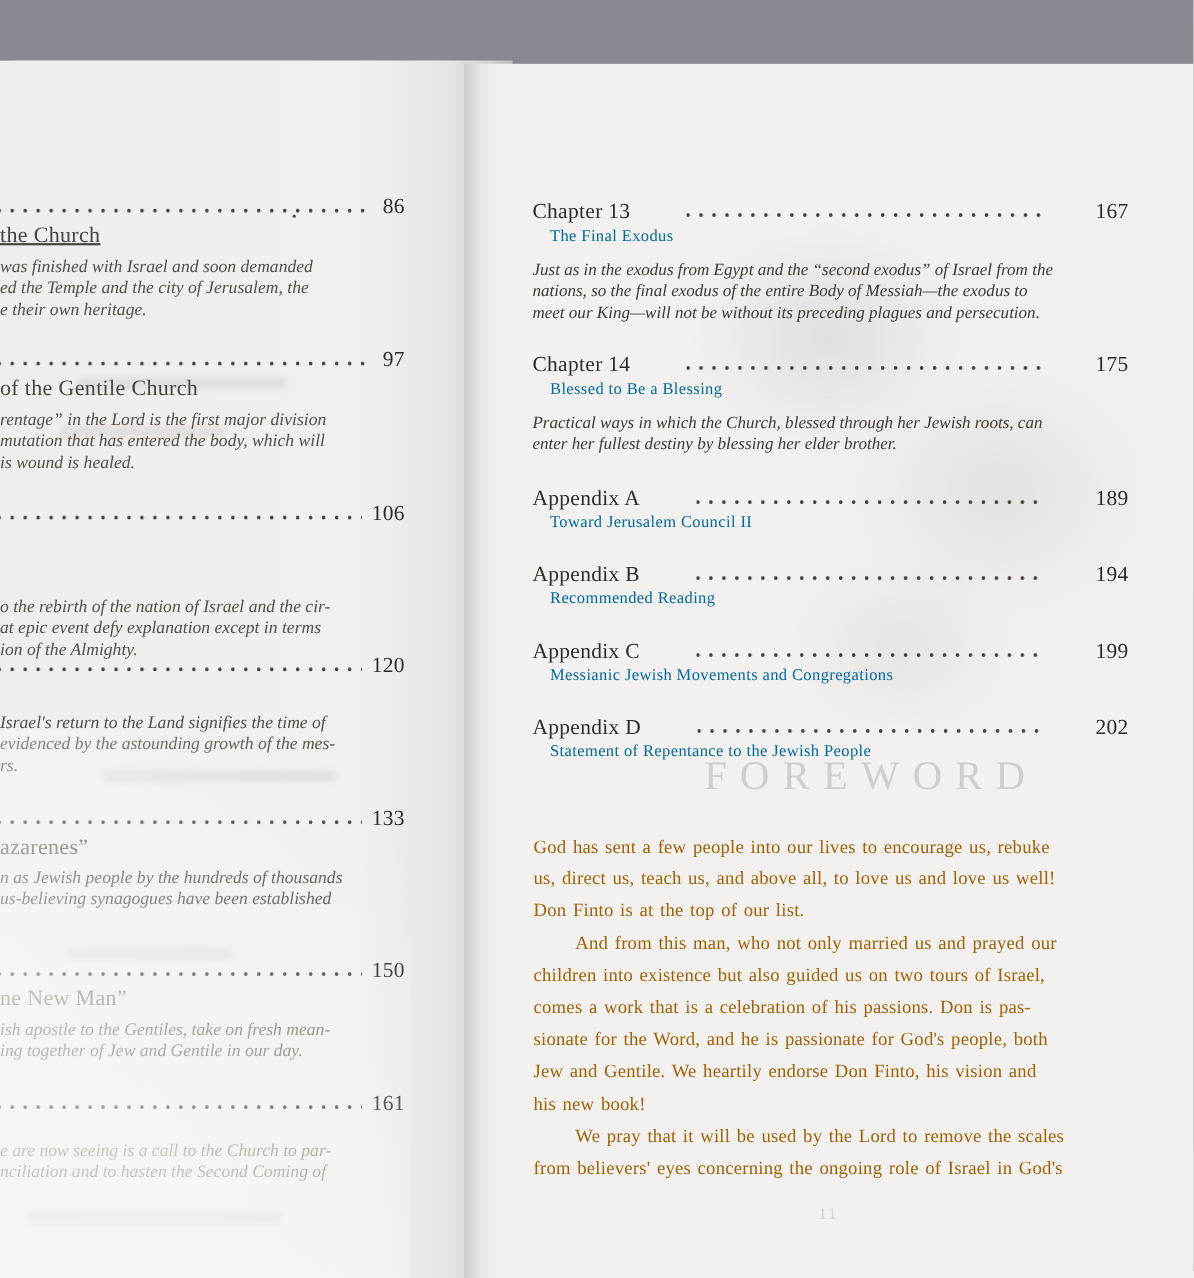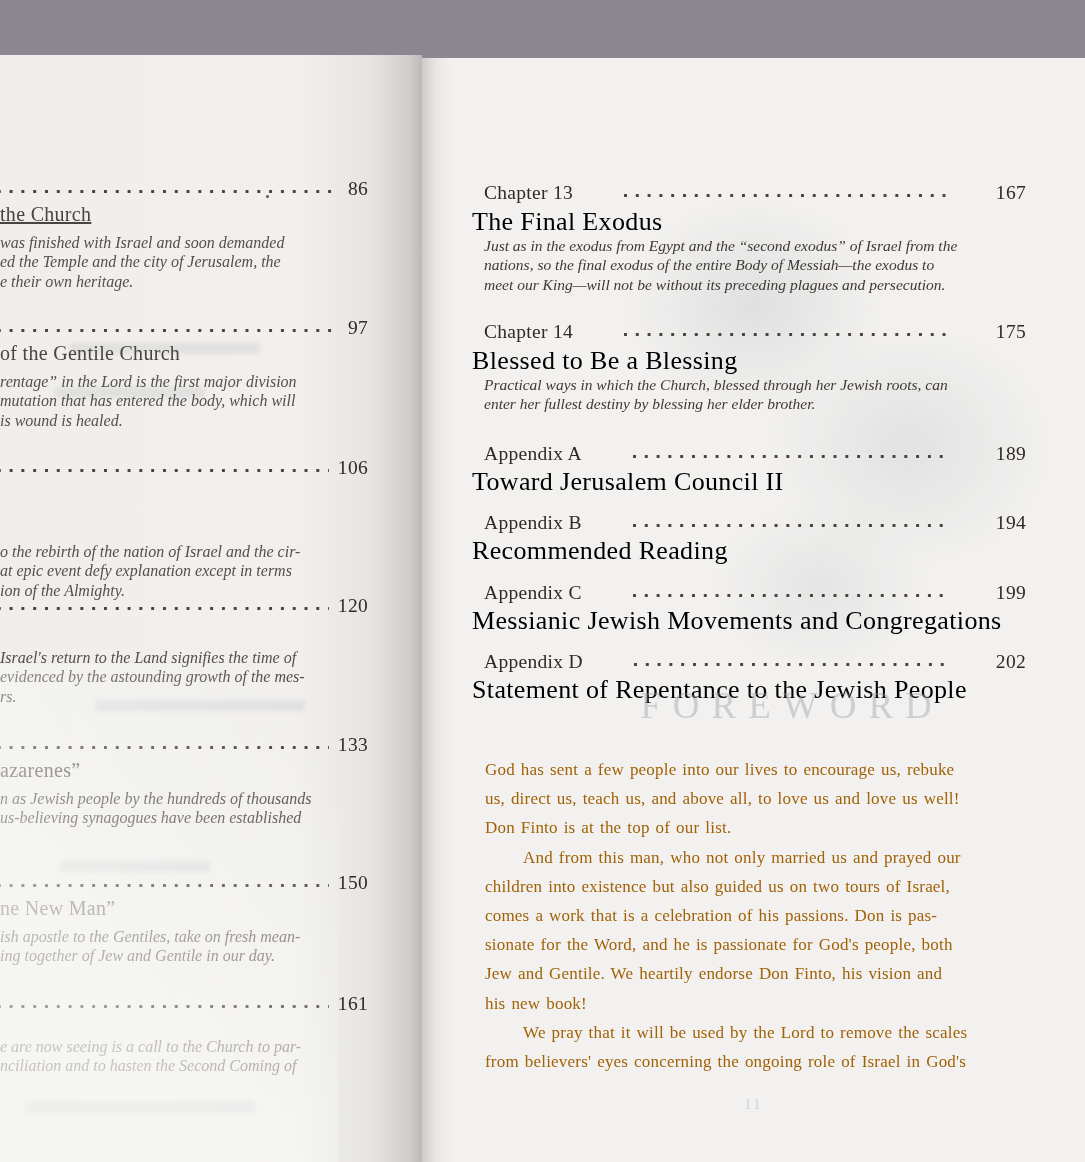--- a/index.html
+++ b/index.html
@@ -5,20 +5,21 @@
   html,body{margin:0;padding:0;}
   body{
     width:1085px;height:1162px;overflow:hidden;position:relative;
     background:linear-gradient(#8a8790,#949199);
     font-family:"Liberation Serif","DejaVu Serif",serif;
   }
   .page{position:absolute;}
   .page-left{
     left:0;top:55px;width:422px;height:1107px;
     background:linear-gradient(to right,#efeeec 0%,#f1f0ee 70%,#e6e5e3 88%,#cfcecc 97%,#bbbab8 100%);
+    padding-left:44px;
   }
   .page-left .wash{
     position:absolute;left:0;top:55%;width:80%;height:45%;
     background:linear-gradient(to bottom left,rgba(255,255,255,0) 10%,rgba(252,252,250,.5) 70%);
     pointer-events:none;
   }
   .page-right{
     left:422px;top:58px;width:663px;height:1104px;
     background:#f2f1ef;
   }
@@ -45,21 +46,21 @@
   .left-row .dots{margin-left:0;}
   .ltitle{position:absolute;left:0;font-size:20px;color:#49443d;white-space:nowrap;letter-spacing:.3px;}
   .lann{position:absolute;left:0;width:312px;font-style:italic;font-size:16px;line-height:19.3px;color:#544f48;white-space:nowrap;}
   .ltitle.f1{color:#665f56;}
   .ltitle.f2{color:#8a8478;filter:blur(.35px);}
   .lann.f1{color:#79736a;filter:blur(.3px);}
   .lann.f2{color:#938c80;filter:blur(.55px);}
 
   
   .right-row{left:62px;width:542px;gap:40px;}
-  .rtitle{position:absolute;left:50px;font-size:26px;color:#000000;white-space:nowrap;letter-spacing:.35px;}
+  .rtitle{position:absolute;left:78px;font-size:15px;color:#0369a1;white-space:nowrap;letter-spacing:.35px;}
   .rann{position:absolute;left:62px;width:500px;font-style:italic;font-size:15.5px;line-height:19.3px;color:#3e3933;white-space:nowrap;}
 
   
   .bleed-blob{
     position:absolute;left:200px;top:80px;width:440px;height:560px;pointer-events:none;
     background:
       radial-gradient(ellipse 180px 150px at 30% 30%,rgba(176,180,188,.28),rgba(176,180,188,0) 70%),
       radial-gradient(ellipse 200px 170px at 65% 55%,rgba(176,180,188,.24),rgba(176,180,188,0) 70%),
       radial-gradient(ellipse 150px 120px at 45% 80%,rgba(176,180,188,.20),rgba(176,180,188,0) 70%);
     filter:blur(6px);

